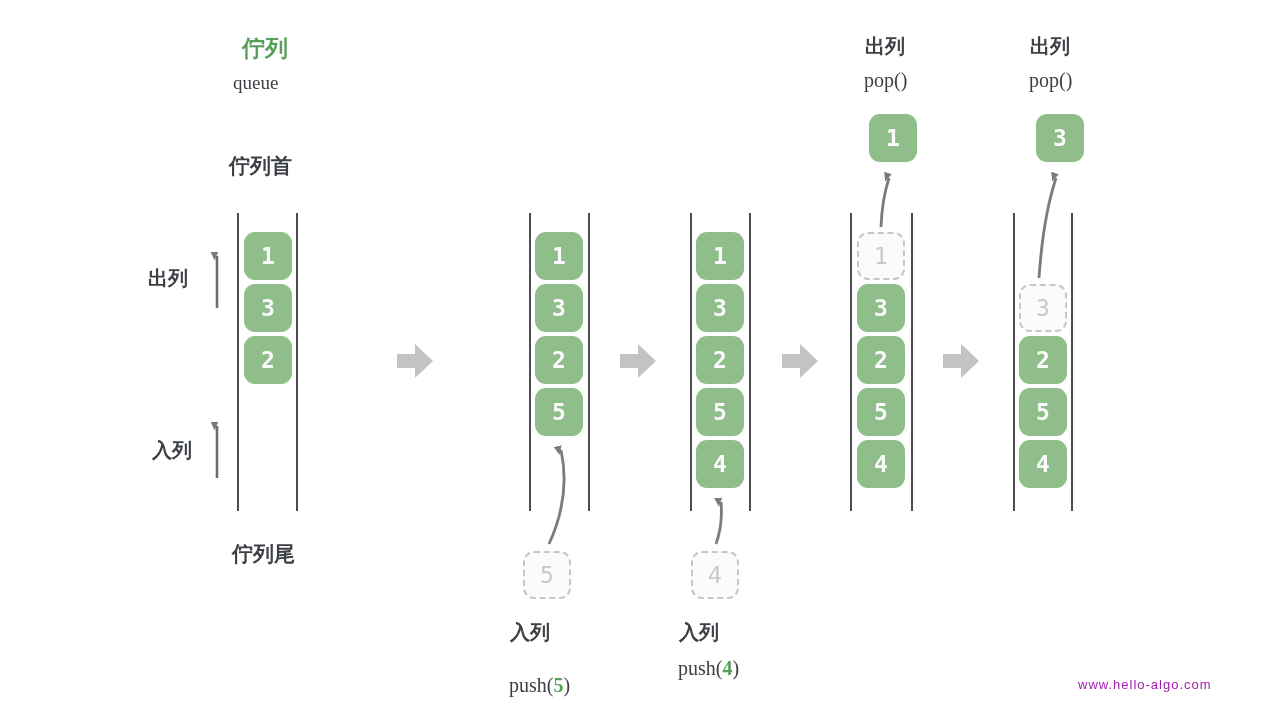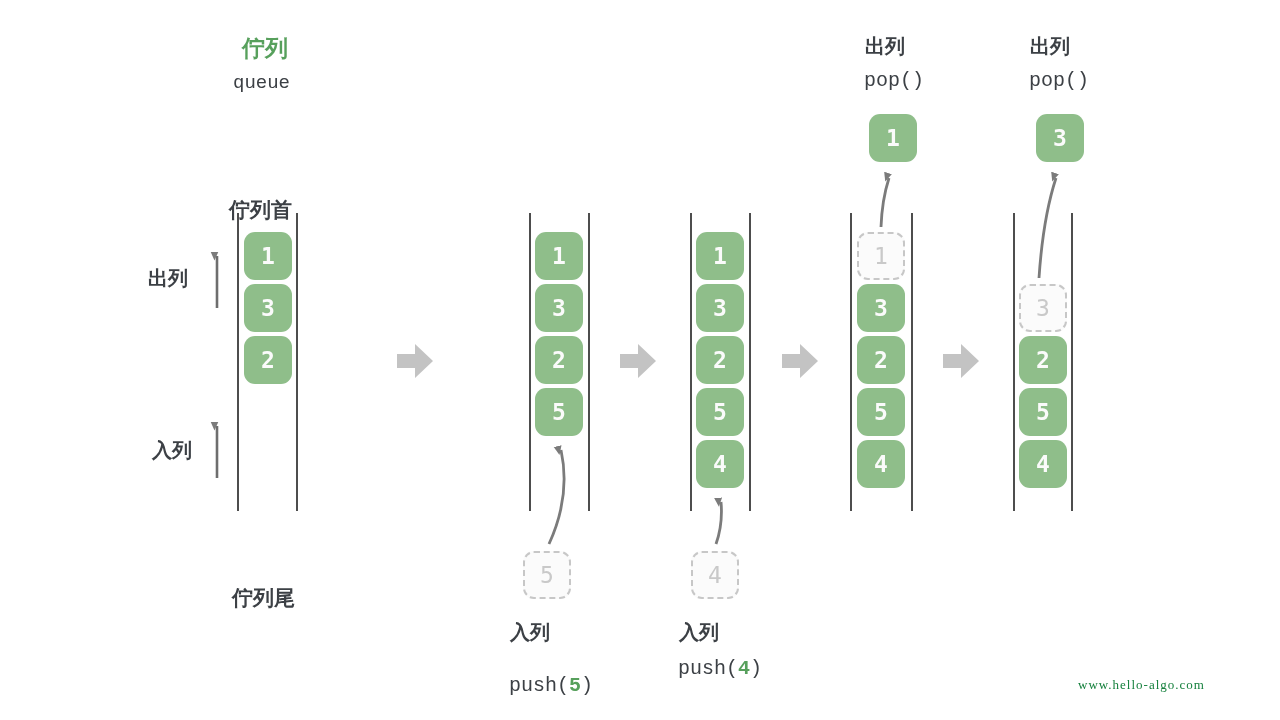--- a/index.html
+++ b/index.html
@@ -8,25 +8,25 @@
     position: relative;
     width: 1280px;
     height: 720px;
     background: #ffffff;
     overflow: hidden;
     font-family: "Liberation Sans", sans-serif;
     padding-left: 32px;
   }
   .abs { position: absolute; }
   .zh { font-family: "Liberation Sans", sans-serif; font-weight: bold; color: #3c4045; }
-  .mono { font-family: Liberation Mono, monospace; color: #3c4045; }
+  .mono { font-family: Liberation Serif, serif; color: #3c4045; }
   .title-zh { font-size: 23px; font-weight: bold; color: #57a05c; }
   .title-en { font-size: 19px; }
   .side-label { font-size: 20px; }
-  .big-label { font-size: 21px; margin-top: 44px; }
+  .big-label { font-size: 21px; }
   .vline { width: 2px; background: #4d4d4d; }
   .cell {
     width: 48px; height: 48px;
     border-radius: 11px;
     background: #8fbe8a;
     color: #fbfbfb;
     font-family: "DejaVu Sans Mono", monospace;
     font-weight: bold;
     font-size: 23px;
     display: flex; align-items: center; justify-content: center;
@@ -41,23 +41,23 @@
     font-family: "DejaVu Sans Mono", monospace;
     font-weight: normal;
     font-size: 23px;
     display: flex; align-items: center; justify-content: center;
     box-shadow: none;
   }
   .op-label { font-size: 20px; line-height: 26px; }
   .fn { font-size: 20px; }
   .fn .arg { color: #57a05c; font-weight: bold; }
   .watermark {
-    font-family: Liberation Serif, serif;
+    font-family: Liberation Sans, sans-serif;
     font-size: 13px;
-    color: #15803d;
+    color: #a21caf;
     letter-spacing: 1px;
   }
   svg.overlay { position:absolute; left:0; top:0; pointer-events:none; }
 </style>
 </head>
 <body>
 
 <div class="canvas">
 
   <div class="abs title-zh" style="left:242px; top:33px;">佇列</div>

